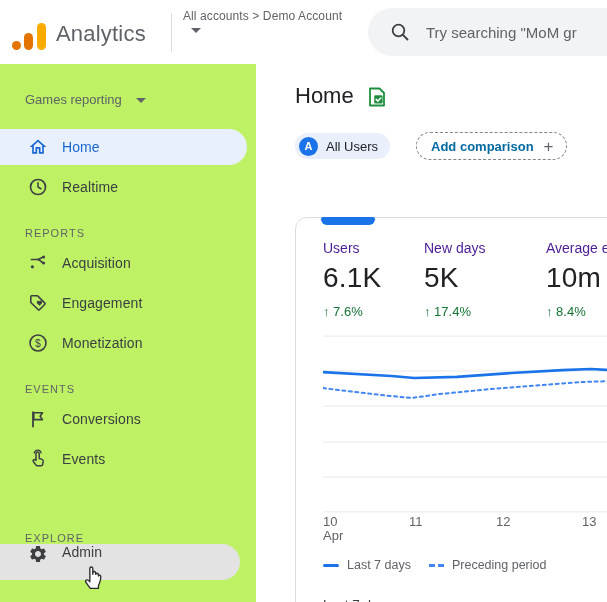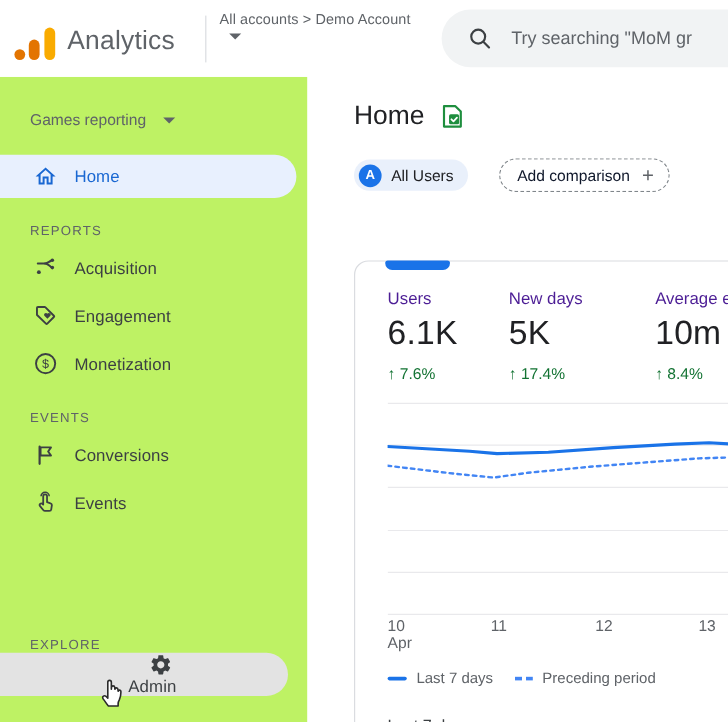--- a/index.html
+++ b/index.html
@@ -32,34 +32,34 @@
   .collection-selector .caret-down { border-top-color:#5f6368; margin-left:14px; }
   .nav-item { height:40px; display:flex; align-items:center; cursor:pointer; color:#3c4043; }
   .nav-item.first { margin-top:18px; }
   .nav-item .pill { display:flex; align-items:center; width:247px; height:36px; border-radius:0 18px 18px 0; }
   .nav-item.selected .pill { background:#e8f0fe; }
   .nav-item.selected { color:#1967d2; }
   .nav-icon { width:20px; height:20px; margin-left:28px; flex:0 0 auto; display:flex; align-items:center; justify-content:center; }
   .nav-label { font-size:14px; margin-left:14px; letter-spacing:.1px; }
   .section-header { font-size:11px; color:#5f6368; letter-spacing:1px; margin:18px 0 2px 25px; height:16px; line-height:16px; }
   .explore-header { position:absolute; left:25px; top:468px; font-size:11px; color:#5f6368; letter-spacing:1px; }
-  .admin-item { position:absolute; left:0; top:480px; width:240px; height:36px; background:#e3e3e3; border-radius:0 18px 18px 0; display:flex; align-items:center; cursor:pointer; color:#3c4043;flex-direction:column; }
+  .admin-item { position:absolute; left:0; top:480px; width:240px; height:36px; background:#e3e3e3; border-radius:0 18px 18px 0; display:flex; cursor:pointer; color:#3c4043; }
   .cursor-overlay { position:absolute; left:80px; top:496px; width:30px; height:32px; z-index:9; pointer-events:none; }
 
   
   .main { position:absolute; left:256px; top:64px; width:351px; height:538px; background:#fff; }
   .title-row { display:flex; align-items:center; margin:19px 0 0 39px; }
   .page-title { font-size:22px; color:#202124; }
   .title-badge { margin-left:13px; margin-top:2px; }
   .chips-row { display:flex; align-items:center; margin:23px 0 0 39px; }
   .audience-chip { display:flex; align-items:center; height:26px; background:#e9f0fb; border-radius:13px; padding:0 12px 0 4px; cursor:pointer; }
   .audience-avatar { width:19px; height:19px; border-radius:50%; background:#1a73e8; color:#fff; font-size:11px; display:flex; align-items:center; justify-content:center; font-weight:bold; }
   .audience-label { font-size:13px; color:#202124; margin-left:8px; }
   .add-comparison-chip { display:flex; align-items:center; height:28px; border:1px dashed #80868b; border-radius:16px; padding:0 12px 0 14px; margin-left:26px; cursor:pointer; background:#fff; }
-  .add-comparison-label { font-size:13px; color:#0f172a; }
+  .add-comparison-label { font-size:13px; color:#0369a1;font-weight:bold; }
   .plus-glyph { font-size:17px; color:#5f6368; margin-left:10px; line-height:1; }
 
   
   .card { position:absolute; left:39px; top:153px; width:340px; height:400px; background:#fff; border:1px solid #dadce0; border-radius:12px; }
   .tab-indicator { position:absolute; left:25px; top:-1px; width:54px; height:8px; background:#1a73e8; border-radius:3px 3px 8px 8px; cursor:pointer; }
   .metrics-row { display:flex; margin:22px 0 0 27px; }
   .metric-col { flex:0 0 auto; cursor:pointer; }
   .metric-col.c0 { width:101px; } .metric-col.c1 { width:122px; } .metric-col.c2 { width:180px; }
   .metric-label { font-size:14px; color:#4c1d95; height:18px; }
   .metric-value { font-size:28px; color:#202124; margin-top:4px; height:34px; letter-spacing:.2px; }
@@ -114,20 +114,31 @@
     <div class="pill">
       <span class="nav-icon">
         <svg width="20" height="20" viewBox="0 0 24 24">
             <path fill="#1967d2" d="M12 5.69l5 4.5V18h-2v-6H9v6H7v-7.81l5-4.5M12 3L2 12h3v8h6v-6h2v6h6v-8h3L12 3z"></path>
           </svg>
       </span>
       <span class="nav-label">Home</span>
     </div>
   </div>
 
+  <div class="nav-item">
+    <div class="pill">
+      <span class="nav-icon">
+        <svg width="20" height="20" viewBox="0 0 24 24">
+            <circle cx="12" cy="12" r="9" fill="none" stroke="#3c4043" stroke-width="2"></circle>
+            <path d="M12 7v5l3.5 2.1" fill="none" stroke="#3c4043" stroke-width="1.8" stroke-linecap="round"></path>
+          </svg>
+      </span>
+      <span class="nav-label">Realtime</span>
+    </div>
+  </div>
 
   <div class="section-header">REPORTS</div>
 
   <div class="nav-item">
     <div class="pill">
       <span class="nav-icon">
         <svg width="20" height="20" viewBox="0 0 20 20">
             <path d="M3.5 6.5h6c2 0 3 1.5 5 3" fill="none" stroke="#3c4043" stroke-width="1.7" stroke-linecap="round"></path>
             <path d="M9.5 6.5c2 0 3-1.2 5-2.2" fill="none" stroke="#3c4043" stroke-width="1.7" stroke-linecap="round"></path>
             <circle cx="15.6" cy="10" r="1.5" fill="#3c4043"></circle>

